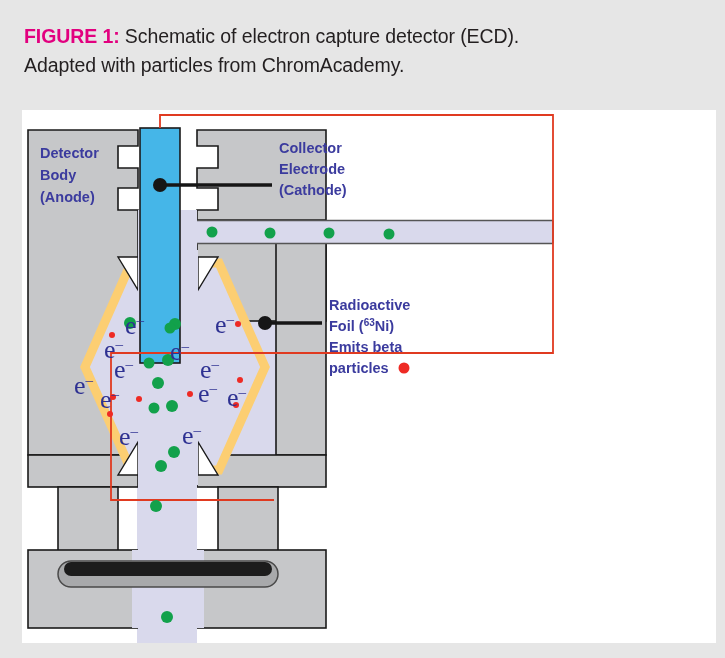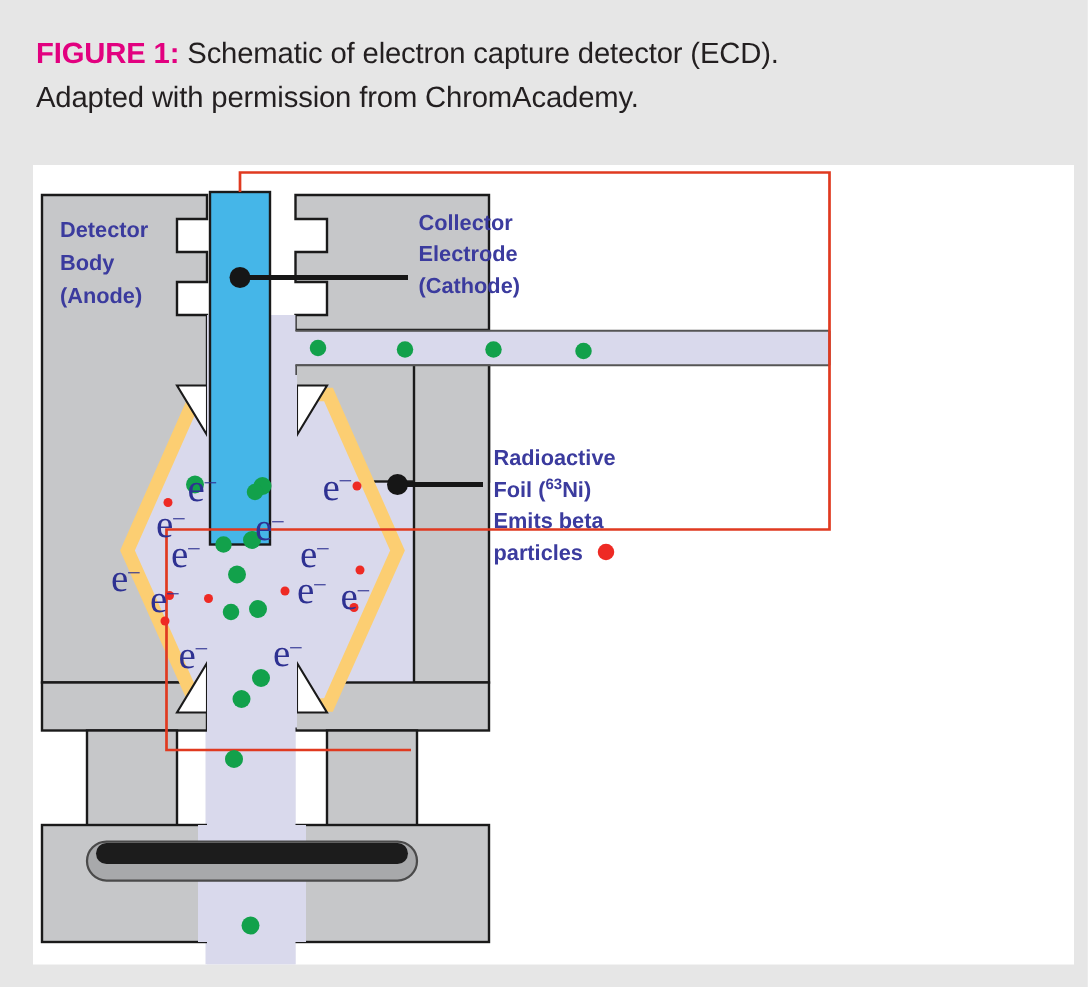--- a/index.html
+++ b/index.html
@@ -66,21 +66,21 @@
 </style>
 </head>
 <body>
 
 <div id="page">
 
   <div id="caption">
     <div class="cap-line">
       <span class="fig-label">FIGURE 1:</span><span> Schematic of electron capture detector (ECD).</span>
     </div>
-    <div class="cap-line">Adapted with permission from ChromAcademy.</div>
+    <div class="cap-line">Adapted with particles from ChromAcademy.</div>
   </div>
 
   <div id="figure-panel">
     <div id="stage">
 
       <svg id="schematic" width="694" height="533" viewBox="0 0 694 533" xmlns="http://www.w3.org/2000/svg">
 
         <g>
 
           <rect x="115" y="100" width="60" height="433" fill="#d9d9ec"></rect>

